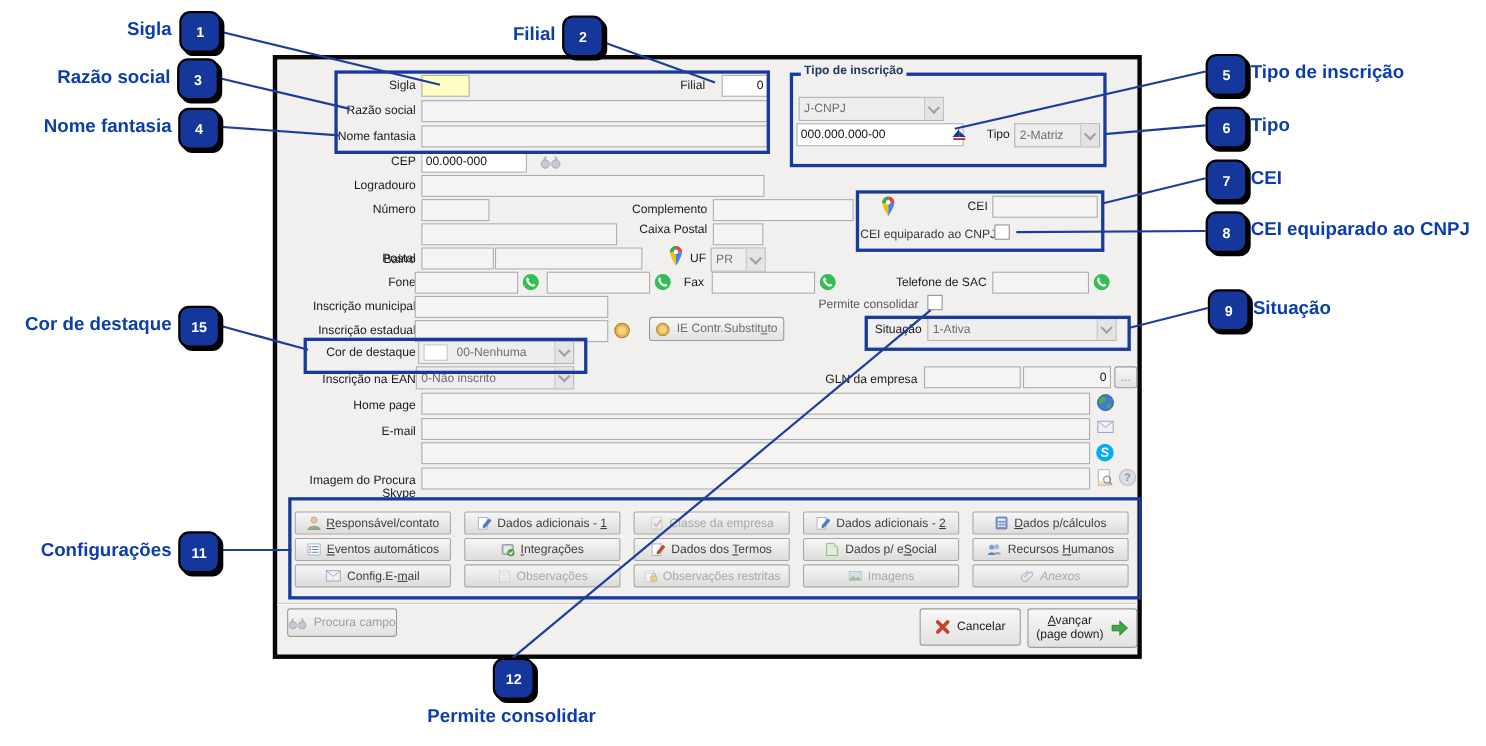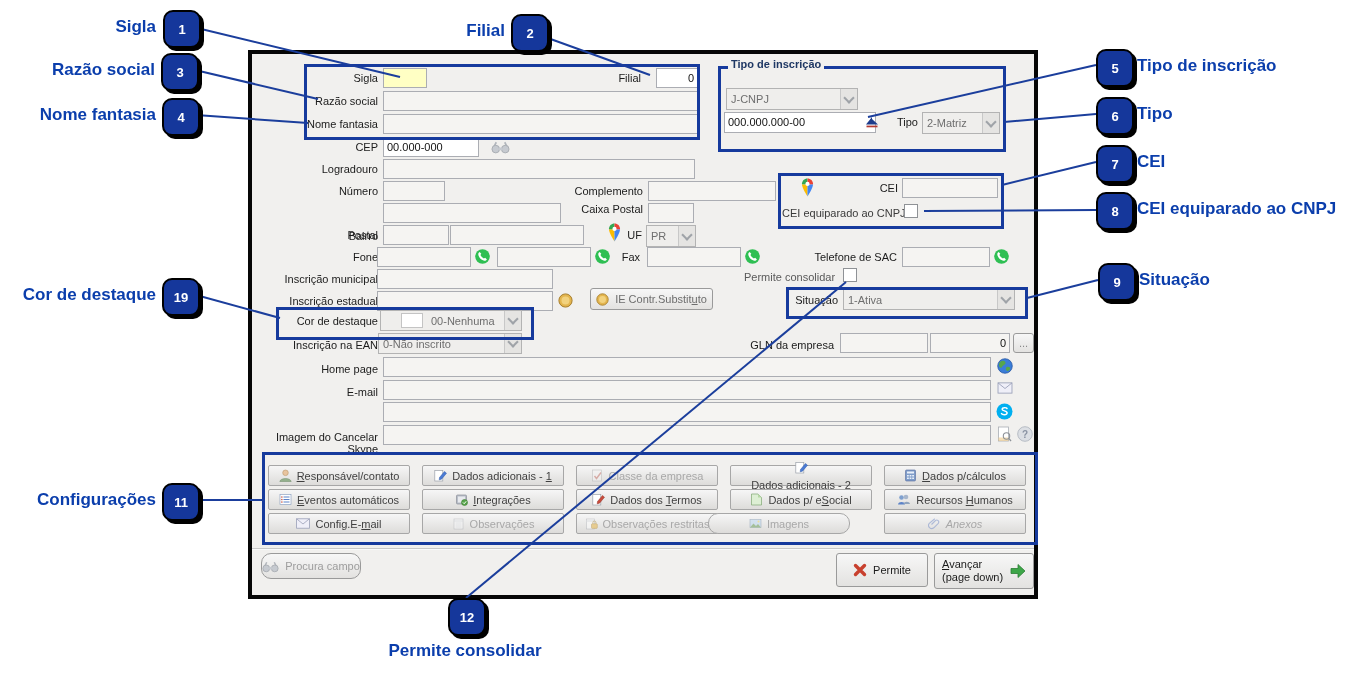--- a/index.html
+++ b/index.html
@@ -35,21 +35,21 @@
   .gbtn.dis{color:#A8A8A8;}
   .gbtn svg{flex:0 0 auto;}
   .gbtn.dis svg{opacity:.55;}
   .groupttl{position:absolute;font-size:11px;font-weight:bold;color:#1F3864;background:#F1F0EE;
             padding:0 3px;z-index:5;white-space:nowrap;}
   .footerline{position:absolute;left:0;width:782px;height:0;border-top:1px solid #C9C9C9;
               box-shadow:0 1px 0 #FBFBFB;}
   .wbtn{position:absolute;background:linear-gradient(#F7F7F7,#E3E2E0);border:1px solid #9A9A9A;
         border-radius:3px;font-size:11px;color:#1b1b1b;display:flex;align-items:center;
         justify-content:center;gap:6px;box-sizing:border-box;}
-  .wbtn.dis{color:#9d9d9d;border-radius:10px;}
+  .wbtn.dis{color:#9d9d9d;}
   .gray{color:#5a5a5a;}
   u{text-underline-offset:1px;}
 </style>
 </head>
 <body>
 
 <div id="win">
 
   <div class="hl" style="left:52px;top:10px;width:390px;height:70px;"></div>
   <div class="hl" style="left:466px;top:12px;width:282px;height:80px;"></div>
@@ -215,21 +215,21 @@
   </div>
   <div class="flabel" style="left:530px;top:236px;width:56px;">Situação</div>
   <div class="dd" style="left:591px;top:235px;width:172px;height:21px;">
     <span class="val">1-Ativa</span>
     <span class="arrow">
         <span class="chev"></span>
       </span>
   </div>
 
   <div class="flabel" style="left:30px;top:257px;width:96px;">Cor de destaque</div>
-  <div class="dd" style="left:128px;top:256px;width:142px;height:21px;padding-left:16px;">
+  <div class="dd" style="left:128px;top:256px;width:142px;height:21px;">
     <span class="val">
         <span style="display:inline-block;width:20px;height:13px;background:#fff;border:1px solid #C4C4C4;margin-right:8px;"></span>
         <span>00-Nenhuma</span>
       </span>
     <span class="arrow">
         <span class="chev"></span>
       </span>
   </div>
 
   <div class="flabel" style="left:16px;top:281px;">Inscrição na EAN</div>
@@ -262,21 +262,21 @@
       </svg>
   </span>
   <div class="flabel" style="left:16px;top:350px;margin-top:35px;">Skype</div>
   <div class="tb" style="left:131px;top:348px;width:608px;height:20px;background:#F5F4F2;"></div>
   <span class="icon" style="left:744px;top:349px;width:17px;height:17px;">
     <svg width="17" height="17" viewBox="0 0 17 17">
         <circle cx="8.5" cy="8.5" r="8" fill="#00AFF0"></circle>
         <path d="M11,5.5 C10.3,4.3 6.3,4.2 6.1,6.1 C5.9,8.3 11.3,7.4 11.1,10 C10.9,12.3 6.4,12.1 5.5,10.6" stroke="#fff" stroke-width="1.5" fill="none" stroke-linecap="round"></path>
       </svg>
   </span>
-  <div class="flabel" style="left:10px;top:373px;width:116px;">Imagem do Cancelar</div>
+  <div class="flabel" style="left:10px;top:373px;width:116px;">Imagem do Procura</div>
   <div class="tb" style="left:131px;top:371px;width:608px;height:20px;background:#F5F4F2;"></div>
   <span class="icon" style="left:745px;top:372px;width:15px;height:17px;">
     <svg width="15" height="17" viewBox="0 0 15 17">
         <rect x="1.5" y="1" width="10" height="14" fill="#FFF" stroke="#A9ADB3" stroke-width="0.8"></rect>
         <rect x="1.5" y="11.5" width="10" height="3.5" fill="#F0C987" opacity="0.6"></rect>
         <circle cx="9.5" cy="10" r="3.2" fill="none" stroke="#8E9298" stroke-width="1.1"></circle>
         <line x1="11.8" y1="12.4" x2="14" y2="15" stroke="#8E9298" stroke-width="1.3"></line>
       </svg>
   </span>
   <span class="icon" style="left:765px;top:372px;width:16px;height:16px;">
@@ -300,21 +300,21 @@
       </svg>
     <span>Dados adicionais - <u>1</u></span>
   </div>
   <div class="gbtn dis" style="left:324px;top:411px;">
     <svg width="13" height="13" viewBox="0 0 13 13">
         <rect x="1.5" y="1" width="9" height="11" fill="#F4F4F4" stroke="#ABABAB" stroke-width="0.7"></rect>
         <path d="M3.5,7 L5.5,9.5 L10,3.5" stroke="#C97B72" stroke-width="1.4" fill="none"></path>
       </svg>
     <span>Classe da empresa</span>
   </div>
-  <div class="gbtn" style="left:478px;top:411px;flex-direction:column;">
+  <div class="gbtn" style="left:478px;top:411px;">
     <svg width="13" height="13" viewBox="0 0 13 13">
         <rect x="0.8" y="1.5" width="8" height="10.5" fill="#FFF" stroke="#9AA0A8" stroke-width="0.7"></rect>
         <path d="M5.5,8.5 L10.5,2.5 L12.5,4.2 L7.5,10.2 L5.2,10.8 Z" fill="#4A7BD4" stroke="#2E59A8" stroke-width="0.5"></path>
       </svg>
     <span>Dados adicionais - <u>2</u></span>
   </div>
   <div class="gbtn" style="left:632px;top:411px;">
     <svg width="13" height="13" viewBox="0 0 13 13">
         <rect x="1.5" y="1" width="10" height="11" rx="1" fill="#7E9CC9" stroke="#56699C" stroke-width="0.6"></rect>
         <rect x="3" y="2.5" width="7" height="2" fill="#E9F0FA"></rect>
@@ -398,21 +398,21 @@
   </div>
   <div class="gbtn dis" style="left:324px;top:459px;">
     <svg width="13" height="13" viewBox="0 0 13 13">
         <rect x="1.5" y="2" width="8" height="10" fill="#FDFDFD" stroke="#A9ADB3" stroke-width="0.7"></rect>
         <line x1="1.5" y1="4" x2="9.5" y2="4" stroke="#C9CDD3"></line>
         <rect x="6.5" y="6.8" width="5.8" height="4.6" rx="0.8" fill="#E9B84C" stroke="#A8822C" stroke-width="0.6"></rect>
         <path d="M7.9,6.8 V5.5 a1.5,1.5 0 0 1 3,0 V6.8" fill="none" stroke="#A8822C" stroke-width="0.8"></path>
       </svg>
     <span>Observações restritas</span>
   </div>
-  <div class="gbtn dis" style="left:456px;top:459px;border-radius:10px;">
+  <div class="gbtn dis" style="left:478px;top:459px;">
     <svg width="13" height="13" viewBox="0 0 13 13">
         <rect x="1" y="2.5" width="11" height="8" fill="#BFD9F2" stroke="#7E94AC" stroke-width="0.7"></rect>
         <path d="M1,10.5 L4.5,6.5 L7,9 L9,7 L12,10.5 Z" fill="#6FA15C"></path>
         <circle cx="9.5" cy="4.5" r="1" fill="#F2D45C"></circle>
       </svg>
     <span>Imagens</span>
   </div>
   <div class="gbtn dis" style="left:632px;top:459px;font-style:italic;">
     <svg width="13" height="13" viewBox="0 0 13 13">
         <path d="M3.5,7.5 L7.5,3.5 a2,2 0 0 1 2.8,2.8 L5.8,10.8 a3.2,3.2 0 0 1 -4.5,-4.5 L6.8,1.8" fill="none" stroke="#7C93C9" stroke-width="1.1"></path>
@@ -427,25 +427,25 @@
         <circle cx="4.5" cy="8.5" r="3.6" fill="#C6CAD0" stroke="#A3A7AD" stroke-width="0.8"></circle>
         <circle cx="13.5" cy="8.5" r="3.6" fill="#C6CAD0" stroke="#A3A7AD" stroke-width="0.8"></circle>
         <rect x="7.5" y="7" width="3" height="2.6" fill="#C6CAD0"></rect>
       </svg>
     <span>Procura campo</span>
   </div>
   <div class="wbtn" style="left:584px;top:499px;width:92px;height:34px;">
     <svg width="14" height="14" viewBox="0 0 14 14">
         <path d="M2.5,2.5 L11.5,11.5 M11.5,2.5 L2.5,11.5" stroke="#C8402E" stroke-width="3.4" stroke-linecap="round"></path>
       </svg>
-    <span>Permite</span>
+    <span>Cancelar</span>
   </div>
   <div class="wbtn" style="left:682px;top:499px;width:100px;height:36px;justify-content:space-between;padding:0 7px;">
     <span style="text-align:left;line-height:13px;">
-      <span style="display:block;"><u>A</u>vançar</span>
+      <span style="display:block;text-align:center;"><u>A</u>vançar</span>
       <span style="display:block;">(page down)</span>
     </span>
     <svg width="16" height="16" viewBox="0 0 16 16">
         <polygon points="1,5.5 8,5.5 8,1.5 15,8 8,14.5 8,10.5 1,10.5" fill="#3DA648" stroke="#2C7E35" stroke-width="0.8"></polygon>
       </svg>
   </div>
 </div>
 
 <svg id="lines" width="1351" height="678">
   <g stroke="#1B3E9C" stroke-width="2" fill="none">
@@ -485,19 +485,19 @@
 <div class="badge" style="left:1096px;top:145px;">7</div>
 <div class="clabel" style="left:1137px;top:143px;">CEI</div>
 
 <div class="badge" style="left:1096px;top:192px;">8</div>
 <div class="clabel" style="left:1137px;top:190px;">CEI equiparado ao CNPJ</div>
 
 <div class="badge" style="left:1098px;top:263px;">9</div>
 <div class="clabel" style="left:1139px;top:261px;">Situação</div>
 
 <div class="clabel" style="left:0;top:276px;width:156px;text-align:right;">Cor de destaque</div>
-<div class="badge" style="left:162px;top:278px;">19</div>
+<div class="badge" style="left:162px;top:278px;">15</div>
 
 <div class="clabel" style="left:0;top:481px;width:156px;text-align:right;">Configurações</div>
 <div class="badge" style="left:162px;top:483px;">11</div>
 
 <div class="badge" style="left:448px;top:598px;">12</div>
 <div class="clabel" style="left:355px;top:632px;width:220px;text-align:center;">Permite consolidar</div>
 
 </body></html>

